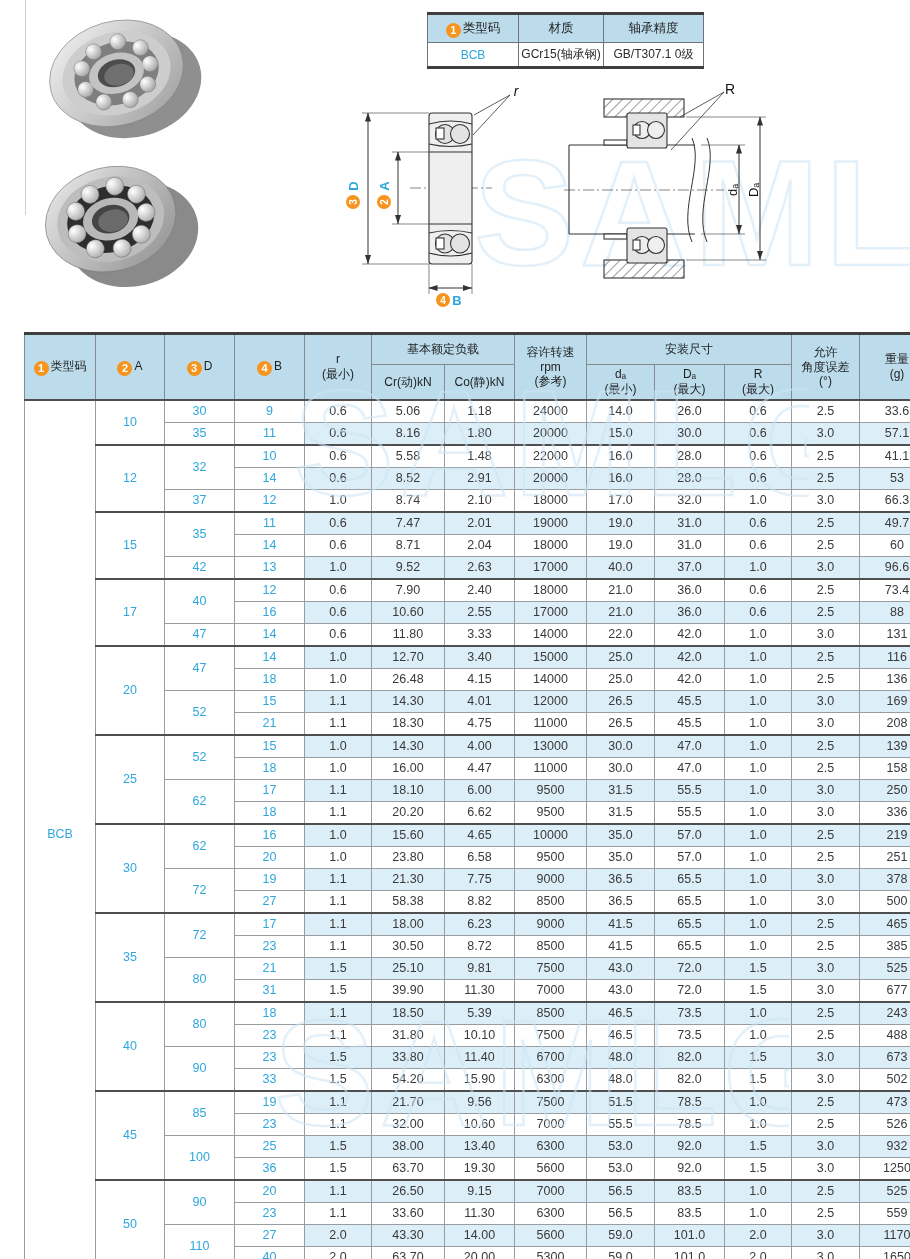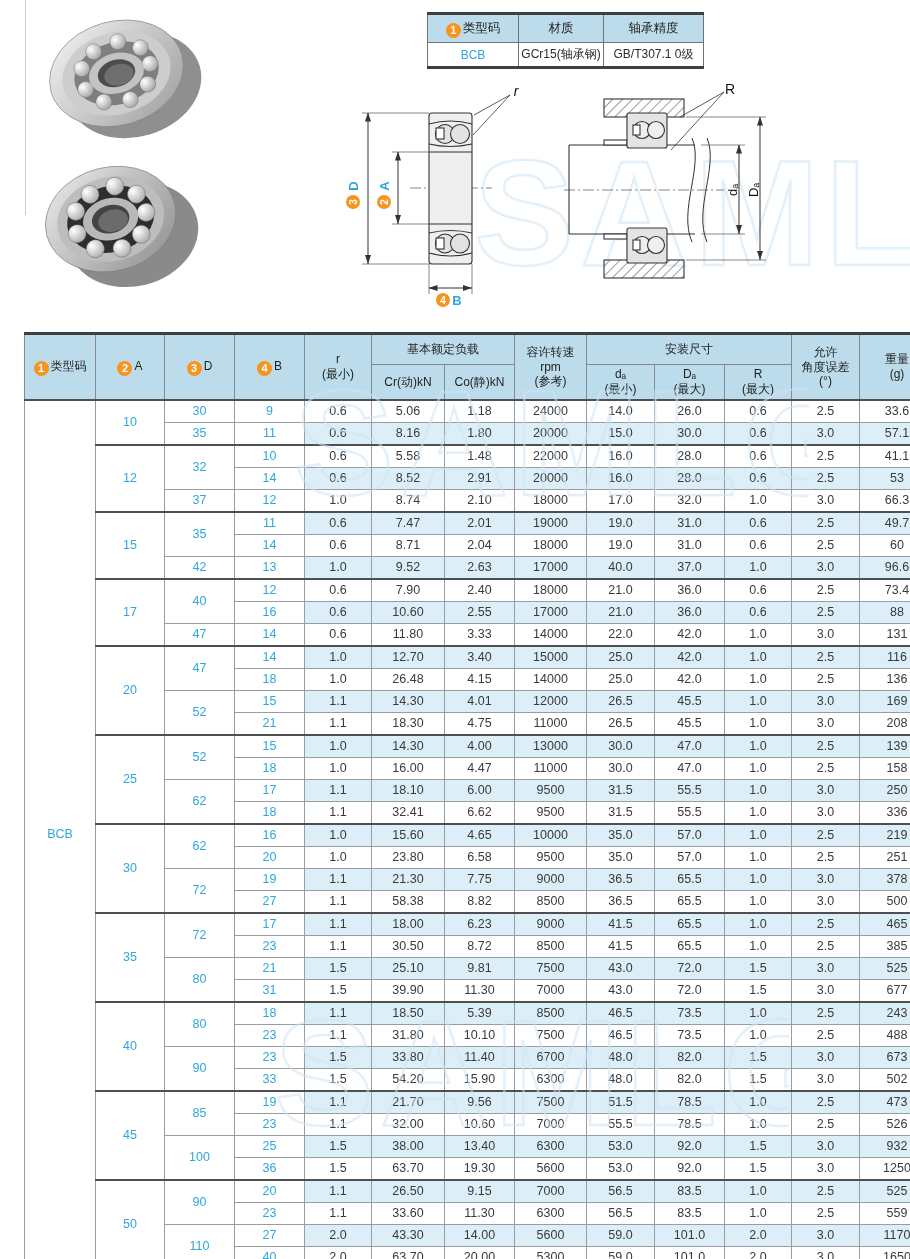--- a/index.html
+++ b/index.html
@@ -560,21 +560,21 @@
           <td class="val stripe">9500</td>
           <td class="val stripe">31.5</td>
           <td class="val stripe">55.5</td>
           <td class="val stripe">1.0</td>
           <td class="val stripe">3.0</td>
           <td class="val stripe">250</td>
         </tr>
         <tr>
           <td class="cyan">18</td>
           <td class="val">1.1</td>
-          <td class="val">32.41</td>
+          <td class="val">20.20</td>
           <td class="val">6.62</td>
           <td class="val">9500</td>
           <td class="val">31.5</td>
           <td class="val">55.5</td>
           <td class="val">1.0</td>
           <td class="val">3.0</td>
           <td class="val">336</td>
         </tr>
         <tr>
           <td class="cyan gs" rowspan="4">30</td>

